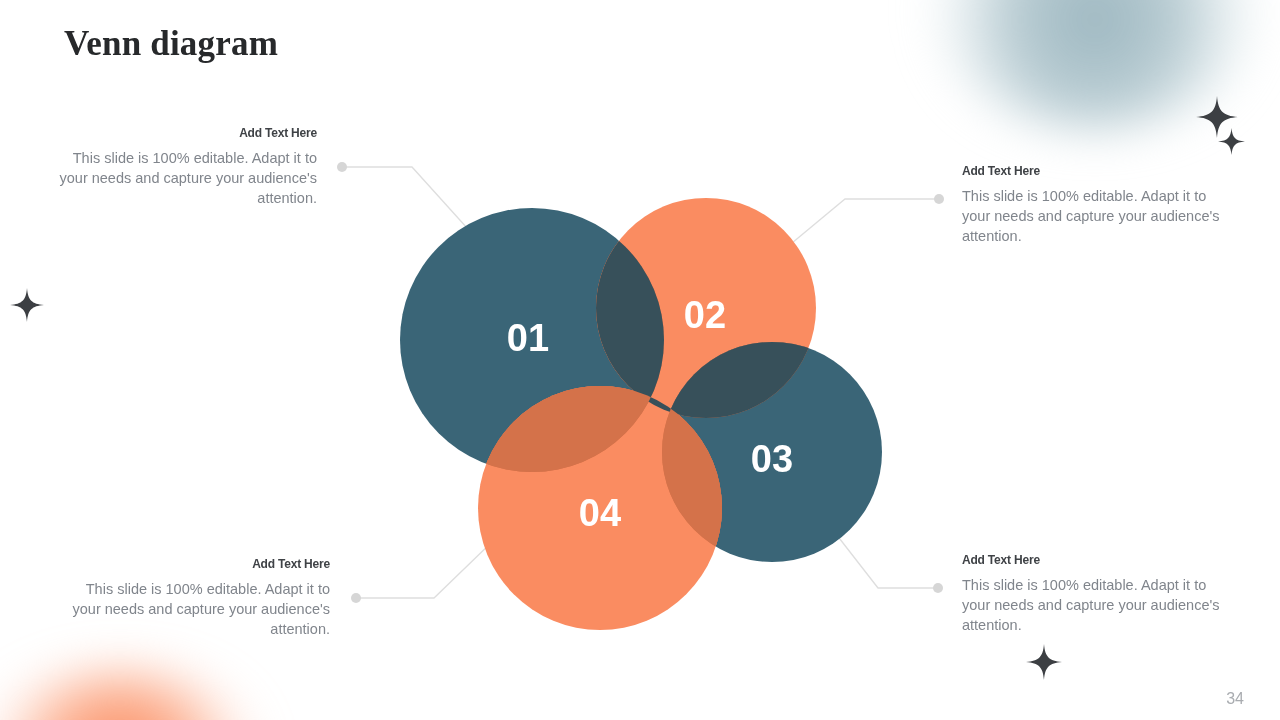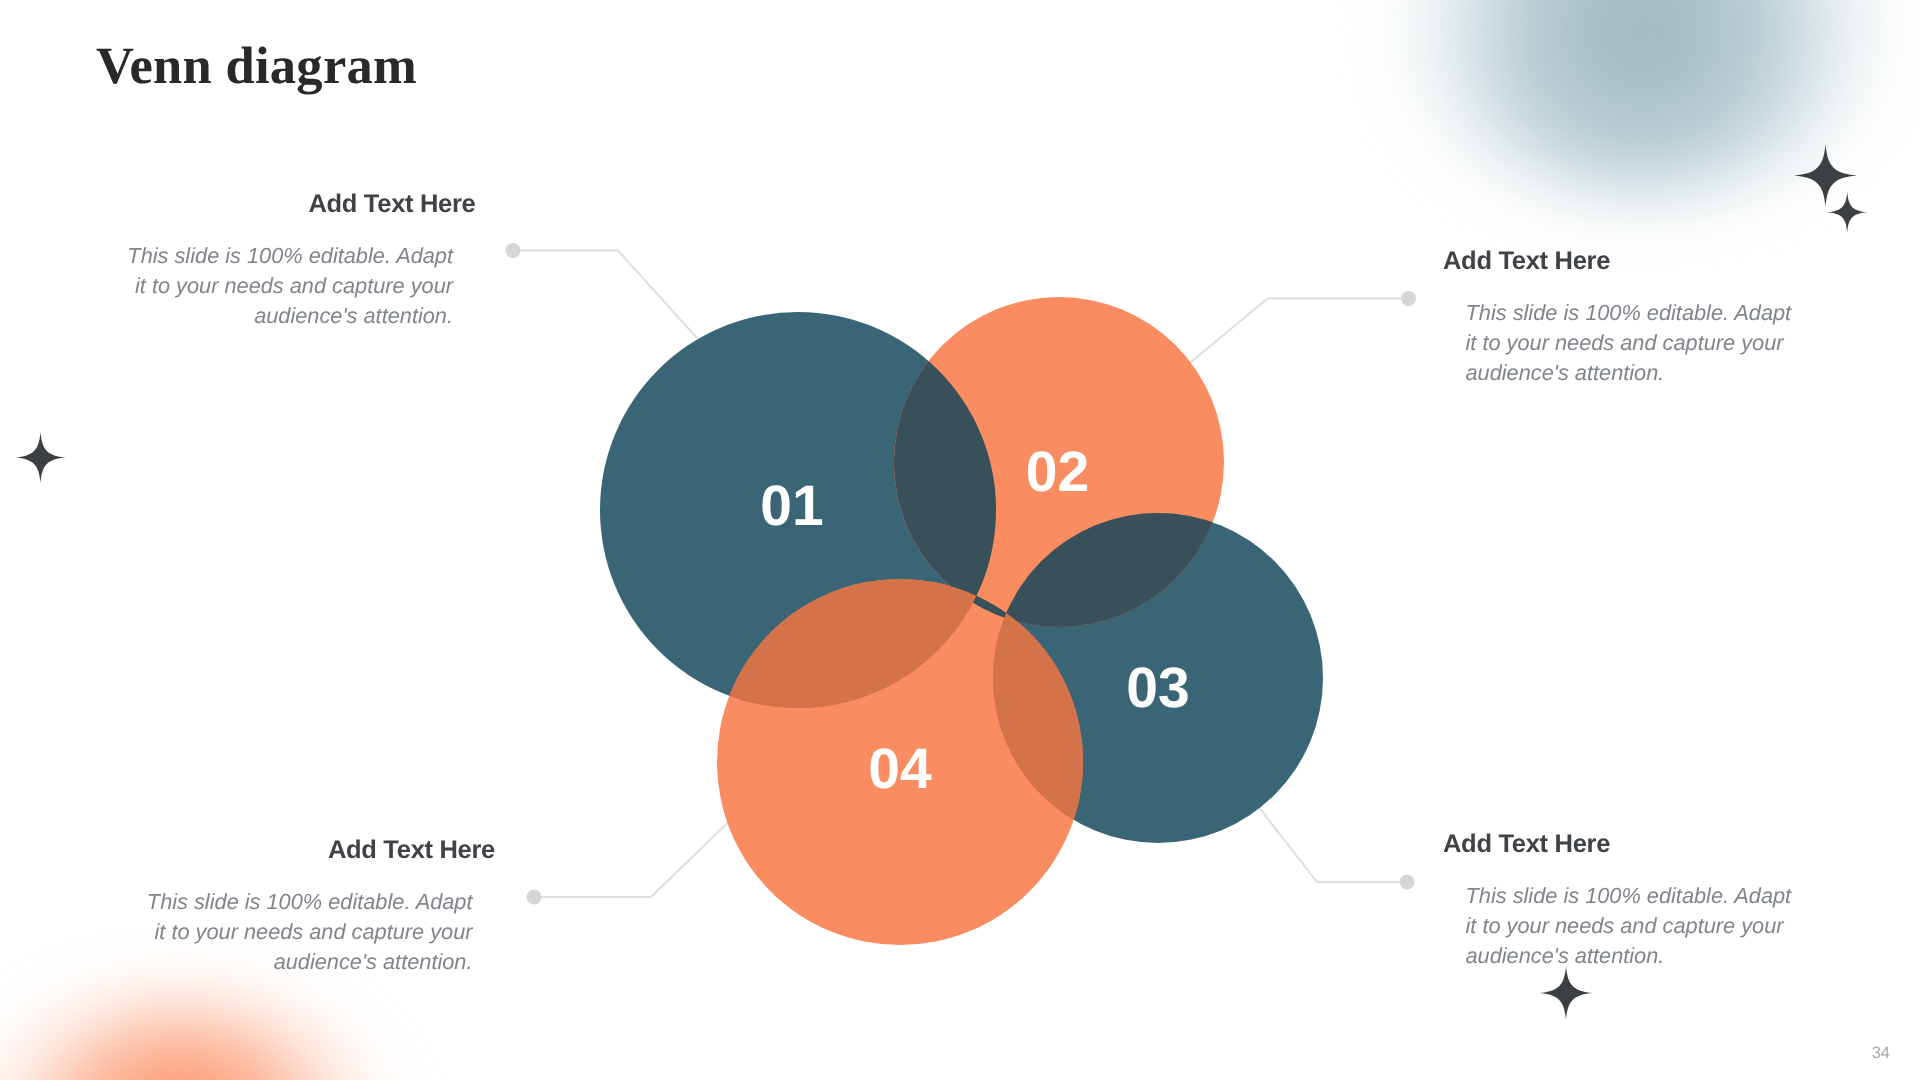--- a/index.html
+++ b/index.html
@@ -61,33 +61,32 @@
     font-weight: 700;
     color: #27292b;
     letter-spacing: 0.2px;
     white-space: nowrap;
     margin-left: 36px;
   }
 
   
   .txt-block { position: absolute; width: 258px; }
   .txt-block .heading {
-    font-size: 17px;
+    font-size: 12px;
     font-weight: 700;
     color: #3f4246;
     margin: 0 0 8px 0;
     letter-spacing: -0.2px;
     white-space: nowrap;
   }
   .txt-block .body {
     font-size: 14.5px;
     line-height: 20px;
     color: #80858c;
-    margin: 15px;
-    font-style: italic;
+    margin: 0;
   }
   .align-right { text-align: right; }
   .align-left  { text-align: left; }
 
   #txt-tl { left: 59px;  top: 126px; }
   #txt-tr { left: 962px; top: 164px; }
   #txt-bl { left: 72px;  top: 557px; }
   #txt-br { left: 962px; top: 553px; }
 
   
@@ -99,23 +98,23 @@
     text-align: right;
   }
   #venn-stage svg { display: block; }
 
   
   #connectors { position: absolute; left:0; top:0; width:1280px; height:720px; }
 
   
   .page-number {
     position: absolute;
-    right: 20px;
+    right: 36px;
     bottom: 12px;
-    font-size: 11px;
+    font-size: 16px;
     color: #a9acb0;
   }
 </style>
 </head>
 <body>
 
 <div class="blob-blue"></div>
 <div class="blob-orange"></div>
 
 <div class="sparkle" id="spark-0" style="left: 10px; top: 288px;">

